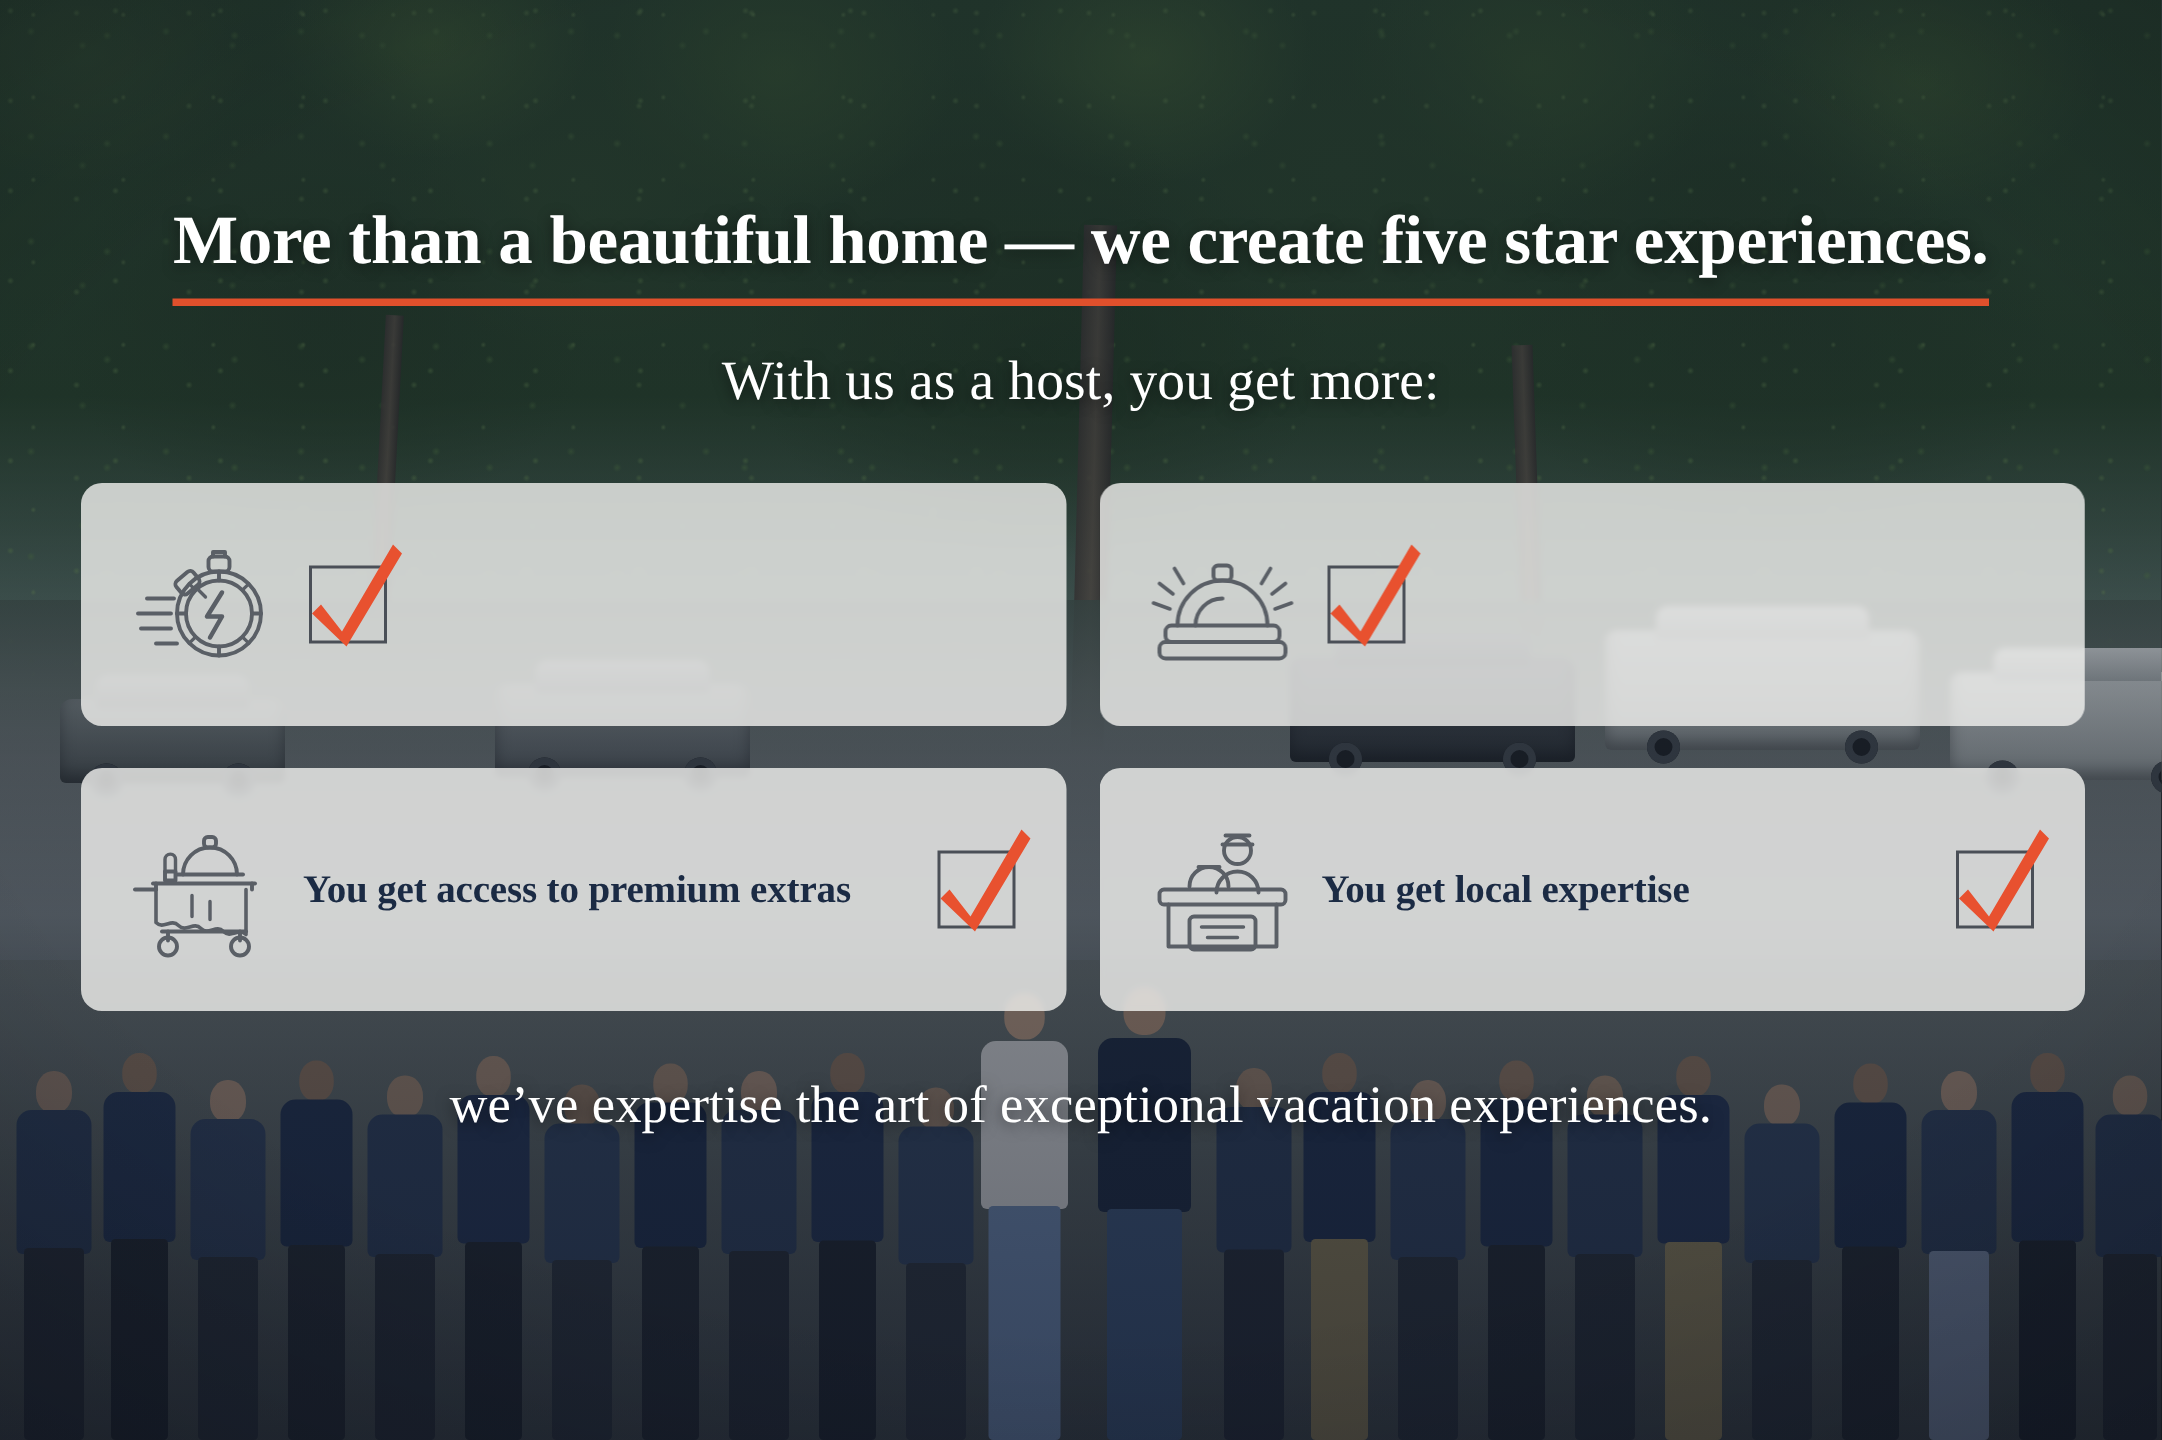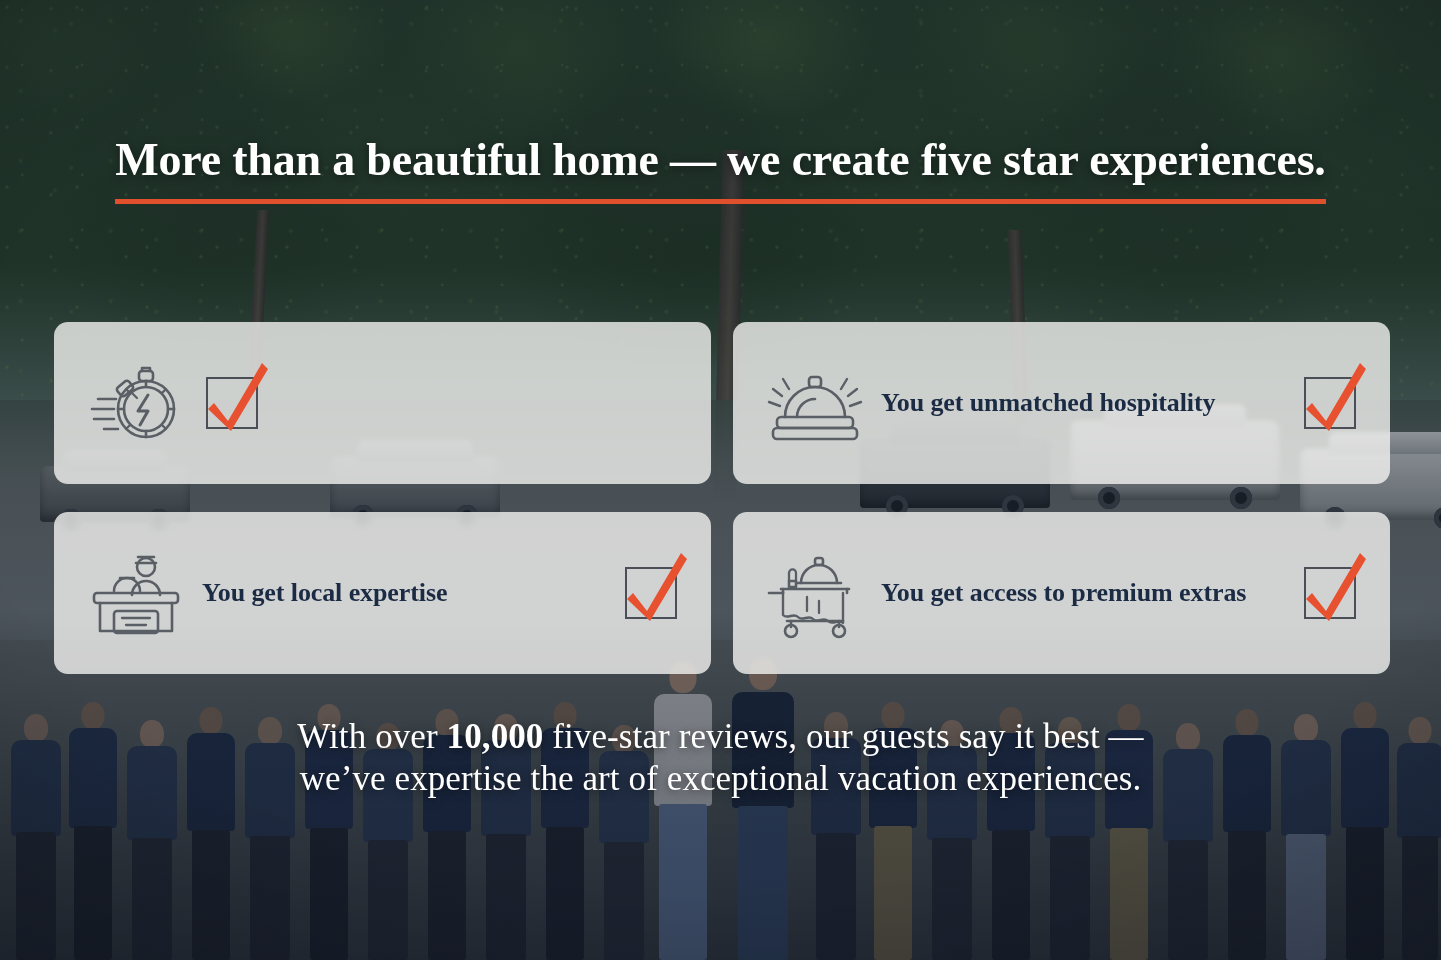--- a/index.html
+++ b/index.html
@@ -386,20 +386,21 @@
     <div class="bg-grade"></div>
     <div class="bg-vignette"></div>
   </div>
 
   <div class="content">
 
     <div class="headline-wrap">
       <h1 class="headline">More than a beautiful home — we create five star experiences.</h1>
     </div>
 
+    <div class="subhead">With us as a host, you get more:</div>
 
     <div class="cards">
 
       <div class="card">
         <div class="card-icon">
           <svg viewBox="0 0 104 96" fill="none" stroke="#5a5f66" stroke-width="2.6" stroke-linecap="round" stroke-linejoin="round">
             <circle cx="62" cy="54" r="28"></circle>
             <circle cx="62" cy="54" r="22"></circle>
             <path d="M62 26v6M62 76v6M90 54h-6M40 54h-6"></path>
             <path d="M81.8 34.2l-4.2 4.2M42.2 73.8l4.2-4.2M81.8 73.8l-4.2-4.2M42.2 34.2l4.2 4.2" stroke-width="2.2"></path>
@@ -425,46 +426,20 @@
         <div class="card-icon">
           <svg viewBox="0 0 104 96" fill="none" stroke="#5a5f66" stroke-width="2.6" stroke-linecap="round" stroke-linejoin="round">
             <path d="M22 62c0-16.6 13.4-30 30-30s30 13.4 30 30"></path>
             <path d="M34 62c0-10 8-18 18-18"></path>
             <rect x="46" y="22" width="12" height="10" rx="3"></rect>
             <rect x="14" y="62" width="76" height="11" rx="4"></rect>
             <rect x="10" y="73" width="84" height="11" rx="4"></rect>
             <path d="M20 24l6 10M10 34l9 7M6 47l11 4M84 24l-6 10M94 34l-9 7M98 47l-11 4" stroke-width="2.4"></path>
           </svg>
         </div>
-        <div class="card-label">You get unmatched hospitality</div>
-        <div class="check-wrap">
-          <div class="check-box"></div>
-          <div class="check-mark">
-            <svg viewBox="0 0 72 76">
-              <path d="M14 44 L28 62 L62 4 L68 10 L31 72 L8 50 Z" fill="#e8512f"></path>
-            </svg>
-          </div>
-        </div>
-      </div>
-
-      <div class="card">
-        <div class="card-icon">
-          <svg viewBox="0 0 104 96" fill="none" stroke="#5a5f66" stroke-width="2.6" stroke-linecap="round" stroke-linejoin="round">
-            <circle cx="62" cy="22" r="9"></circle>
-            <path d="M52 18h20M54 12h16"></path>
-            <path d="M48 50c0-8 6.4-14 14-14s14 6 14 14"></path>
-            <path d="M30 46c0-7.2 5.8-13 13-13s13 5.8 13 13"></path>
-            <path d="M36 33h14"></path>
-            <rect x="10" y="48" width="84" height="10" rx="3"></rect>
-            <path d="M16 58v28h72V58"></path>
-            <rect x="30" y="66" width="44" height="22" rx="3"></rect>
-            <path d="M38 73h28M42 80h20" stroke-width="2.3"></path>
-          </svg>
-        </div>
-        <div class="card-label">You get local expertise</div>
         <div class="check-wrap">
           <div class="check-box"></div>
           <div class="check-mark">
             <svg viewBox="0 0 72 76">
               <path d="M14 44 L28 62 L62 4 L68 10 L31 72 L8 50 Z" fill="#e8512f"></path>
             </svg>
           </div>
         </div>
       </div>
 
@@ -491,23 +466,45 @@
         <div class="check-wrap">
           <div class="check-box"></div>
           <div class="check-mark">
             <svg viewBox="0 0 72 76">
               <path d="M14 44 L28 62 L62 4 L68 10 L31 72 L8 50 Z" fill="#e8512f"></path>
             </svg>
           </div>
         </div>
       </div>
 
+      <div class="card">
+        <div class="card-icon">
+          <svg viewBox="0 0 104 96" fill="none" stroke="#5a5f66" stroke-width="2.6" stroke-linecap="round" stroke-linejoin="round">
+            <circle cx="62" cy="22" r="9"></circle>
+            <path d="M52 18h20M54 12h16"></path>
+            <path d="M48 50c0-8 6.4-14 14-14s14 6 14 14"></path>
+            <path d="M30 46c0-7.2 5.8-13 13-13s13 5.8 13 13"></path>
+            <path d="M36 33h14"></path>
+            <rect x="10" y="48" width="84" height="10" rx="3"></rect>
+            <path d="M16 58v28h72V58"></path>
+            <rect x="30" y="66" width="44" height="22" rx="3"></rect>
+            <path d="M38 73h28M42 80h20" stroke-width="2.3"></path>
+          </svg>
+        </div>
+        <div class="card-label">You get local expertise</div>
+        <div class="check-wrap">
+          <div class="check-box"></div>
+          <div class="check-mark">
+            <svg viewBox="0 0 72 76">
+              <path d="M14 44 L28 62 L62 4 L68 10 L31 72 L8 50 Z" fill="#e8512f"></path>
+            </svg>
+          </div>
+        </div>
+      </div>
+
     </div>
 
     <div class="footnote">
-      <div>
-        <span>With over </span><b>10,000</b><span> five-star reviews, our guests say it best —</span>
-      </div>
       <div>we’ve expertise the art of exceptional vacation experiences.</div>
     </div>
 
   </div>
 </div>
 
 </body></html>

